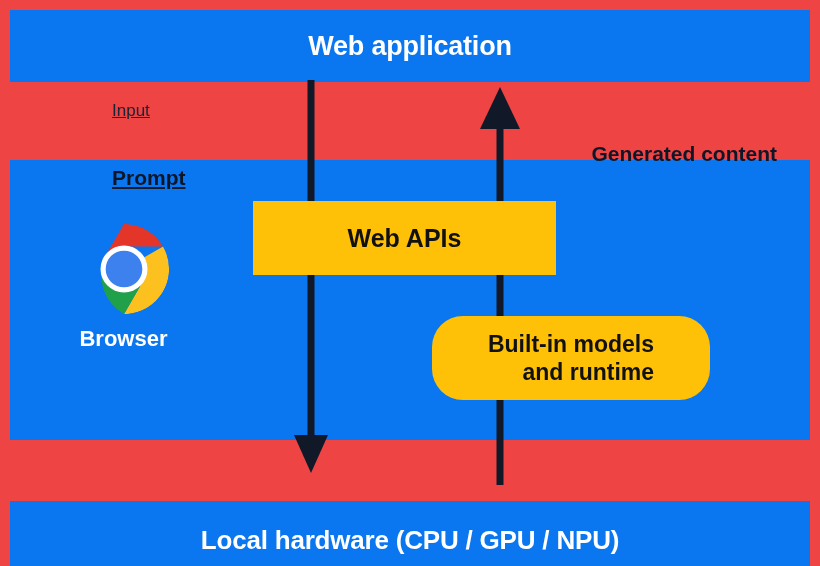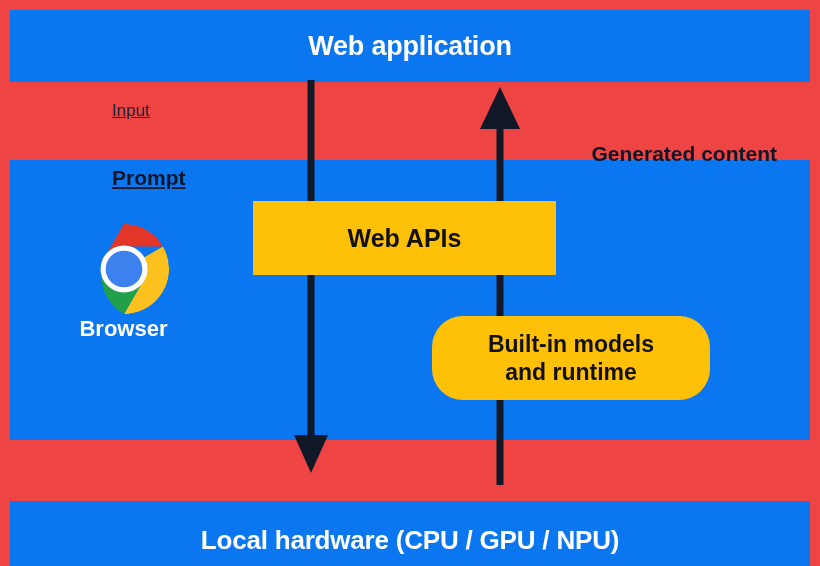--- a/index.html
+++ b/index.html
@@ -99,21 +99,21 @@
     position: absolute;
   }
 
   
   .yellow-box {
     position: absolute;
     background: #ffc107;
     display: flex;
     align-items: center;
     justify-content: center;
-    text-align: center;
+    text-align: right;
     color: #111111;
     font-weight: bold;
   }
   #box-web-apis {
     left: 253px;
     top: 201px;
     width: 303px;
     height: 74px;
     font-size: 25px;
   }
@@ -137,20 +137,21 @@
     top: 222px;
     width: 135px;
     text-align: center;
   }
   #chrome-icon {
     display: block;
     margin: 0 auto;
   }
   #browser-label {
     display: block;
+    margin-top: 10px;
     color: #ffffff;
     font-size: 22px;
     font-weight: bold;
   }
 </style>
 </head>
 <body>
 
 <div id="stage">
 

